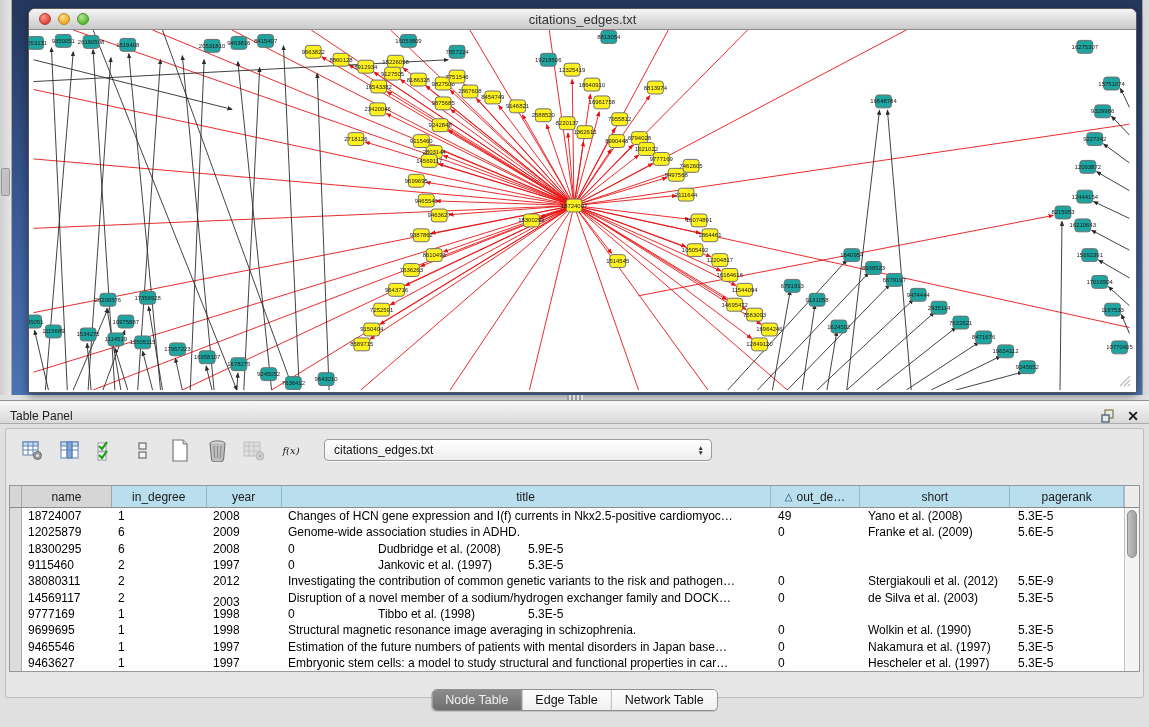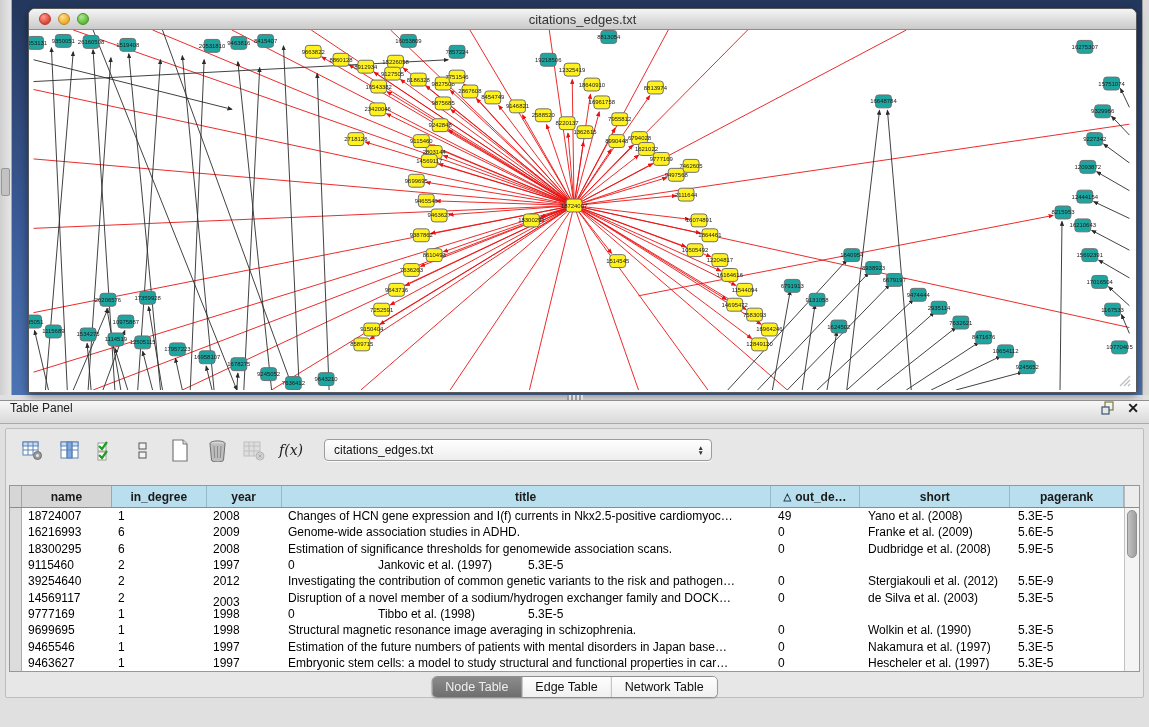--- a/index.html
+++ b/index.html
@@ -30,54 +30,54 @@
   .light.yellow{background:radial-gradient(circle at 35% 30%,#FFE08A,#EDAA2A 70%);border:1px solid #B88722;}
   .light.green{background:radial-gradient(circle at 35% 30%,#B2E793,#5BB837 70%);border:1px solid #459227;}
   .net-canvas{position:absolute;left:0;top:21px;width:1105px;height:360px;background:#fff;overflow:hidden;}
   .net-canvas svg{display:block;}
   .resize-grip{position:absolute;right:3px;bottom:3px;width:13px;height:13px;opacity:.55;}
   .splitter-grip{position:absolute;left:567px;top:395px;width:16px;height:5px;
     background:repeating-linear-gradient(90deg,#9A9A9A 0 2px,#E0E0E0 2px 4px);}
   
   .table-panel{position:absolute;left:0;top:400px;width:1149px;bottom:0;background:#E0E0E0;border-top:1px solid #8F8F8F;box-sizing:border-box;}
   .tp-titlebar{height:23px;background:linear-gradient(#F7F7F7,#D9D9D9);border-bottom:1px solid #ABABAB;
-    display:flex;align-items:flex-start;padding:0 10px;box-sizing:border-box;}
+    display:flex;align-items:flex-end;padding:0 10px;box-sizing:border-box;}
   .tp-title{font-size:12px;color:#222;}
   .tp-actions{margin-left:auto;display:flex;gap:12px;align-items:center;}
   .tp-float{width:14px;height:14px;cursor:pointer;}
   .tp-close{font-size:14px;font-weight:700;color:#1a1a1a;cursor:pointer;line-height:14px;}
   .tp-inner{position:absolute;left:5px;right:5px;top:27px;bottom:29px;background:#E7E7E7;
     border:1px solid #BDBDBD;border-radius:2px;}
   .toolbar{display:flex;align-items:center;gap:13px;padding:9px 14px 7px;}
   .tb-btn{width:24px;height:24px;display:flex;align-items:center;justify-content:center;background:none;border:none;padding:0;cursor:pointer;}
   .tb-btn.disabled{opacity:.55;}
-  .fx{font-family:"DejaVu Serif",serif;font-style:italic;font-size:14px;color:#1a1a1a;}
+  .fx{font-family:"DejaVu Serif",serif;font-style:italic;font-size:10px;color:#1a1a1a;}
   .tbl-select{width:388px;height:22px;margin-left:8px;border:1px solid #9C9C9C;border-radius:4px;
     background:linear-gradient(#FFFFFF,#EDEDED);display:flex;align-items:center;font-size:12px;color:#111;
     padding-left:9px;box-sizing:border-box;box-shadow:0 1px 0 rgba(255,255,255,.8);cursor:pointer;}
   .spin{margin-left:auto;padding-right:7px;display:flex;flex-direction:column;font-size:6.5px;line-height:5px;color:#333;}
   
   .table-wrap{position:absolute;left:3px;top:56px;width:1131px;height:187px;background:#fff;
     border:1px solid #979797;box-sizing:border-box;display:flex;flex-direction:column;}
   .thead{display:flex;height:21px;flex:none;border-bottom:1px solid #8C8C8C;background:#B9DEEE;}
   .th{display:flex;align-items:center;justify-content:center;font-size:12px;color:#1a1a1a;
-    border-right:1px solid #93BACB;box-sizing:border-box;white-space:nowrap;overflow:hidden;cursor:pointer;font-weight:bold;}
+    border-right:1px solid #93BACB;box-sizing:border-box;white-space:nowrap;overflow:hidden;cursor:pointer;}
   .th-gutter{width:12px;background:#D6D6D6;border-right:1px solid #A5A5A5;flex:none;cursor:default;}
   .th-name{background:#D6D6D6;border-right:1px solid #A5A5A5;}
   .th-scroll{width:15px;flex:none;background:#ECECEC;border-right:none;border-left:1px solid #B9B9B9;cursor:default;}
   .sort-glyph{font-size:10px;margin-right:4px;color:#1b3a4e;}
   .tbody{flex:1;position:relative;overflow:hidden;}
   .tr{display:flex;height:16.3px;align-items:center;}
   .td{font-size:12px;color:#000;padding-left:6px;box-sizing:border-box;white-space:nowrap;overflow:hidden;flex:none;}
   .td-gutter{width:12px;height:100%;background:#DCDCDC;border-right:1px solid #ACACAC;padding:0;flex:none;}
   .vscroll{position:absolute;right:0;top:0;bottom:0;width:15px;background:#F4F4F4;border-left:1px solid #C2C2C2;box-sizing:border-box;}
   .vthumb{position:absolute;left:2px;right:2px;top:2px;height:46px;border-radius:5px;
     background:linear-gradient(90deg,#C2C2C2,#9E9E9E);border:1px solid #8F8F8F;cursor:grab;}
   
-  .tabs{position:absolute;left:50%;transform:translateX(-50%);top:247px;display:flex;
+  .tabs{position:absolute;left:50%;transform:translateX(-50%);top:260px;display:flex;
     border:1px solid #8F8F8F;border-radius:5px;overflow:hidden;background:#FBFBFB;
     box-shadow:0 1px 1px rgba(0,0,0,.15);}
   .tab{padding:3px 13px;font-size:12.5px;color:#111;border-right:1px solid #B0B0B0;
     background:linear-gradient(#FEFEFE,#F0F0F0);cursor:pointer;border-top:none;border-bottom:none;border-left:none;font-family:"Liberation Sans",sans-serif;}
   .tab:last-child{border-right:none;}
   .tab.active{background:linear-gradient(#8C8C8C,#6E6E6E);color:#EFEFEF;}
   
   .status-bar{position:absolute;left:0;right:0;bottom:0;height:28px;display:flex;align-items:center;
     justify-content:flex-end;gap:7px;padding-right:13px;background:#E0E0E0;}
   .mem-label{font-size:11px;color:#222;}
@@ -797,50 +797,49 @@
             <div class="td" style="width: 90px;">18724007</div>
             <div class="td" style="width: 95px;">1</div>
             <div class="td" style="width: 75px;">2008</div>
             <div class="td" style="width: 490px;">Changes of HCN gene expression and I(f) currents in Nkx2.5-positive cardiomyoc…</div>
             <div class="td" style="width: 90px;">49</div>
             <div class="td" style="width: 150px;">Yano et al. (2008)</div>
             <div class="td" style="width: 114px;">5.3E-5</div>
           </div>
           <div class="tr">
             <div class="td td-gutter"></div>
-            <div class="td" style="width: 90px;">16216993</div>
+            <div class="td" style="width: 90px;">12025879</div>
             <div class="td" style="width: 95px;">6</div>
             <div class="td" style="width: 75px;">2009</div>
             <div class="td" style="width: 490px;">Genome-wide association studies in ADHD.</div>
             <div class="td" style="width: 90px;">0</div>
             <div class="td" style="width: 150px;">Franke et al. (2009)</div>
             <div class="td" style="width: 114px;">5.6E-5</div>
           </div>
           <div class="tr">
             <div class="td td-gutter"></div>
             <div class="td" style="width: 90px;">18300295</div>
             <div class="td" style="width: 95px;">6</div>
             <div class="td" style="width: 75px;">2008</div>
-            <div class="td" style="width: 490px;">Estimation of significance thresholds for genomewide association scans.</div>
             <div class="td" style="width: 90px;">0</div>
             <div class="td" style="width: 150px;">Dudbridge et al. (2008)</div>
             <div class="td" style="width: 114px;">5.9E-5</div>
           </div>
           <div class="tr">
             <div class="td td-gutter"></div>
             <div class="td" style="width: 90px;">9115460</div>
             <div class="td" style="width: 95px;">2</div>
             <div class="td" style="width: 75px;">1997</div>
             <div class="td" style="width: 90px;">0</div>
             <div class="td" style="width: 150px;">Jankovic et al. (1997)</div>
             <div class="td" style="width: 114px;">5.3E-5</div>
           </div>
           <div class="tr">
             <div class="td td-gutter"></div>
-            <div class="td" style="width: 90px;">39254640</div>
+            <div class="td" style="width: 90px;">38080311</div>
             <div class="td" style="width: 95px;">2</div>
             <div class="td" style="width: 75px;">2012</div>
             <div class="td" style="width: 490px;">Investigating the contribution of common genetic variants to the risk and pathogen…</div>
             <div class="td" style="width: 90px;">0</div>
             <div class="td" style="width: 150px;">Stergiakouli et al. (2012)</div>
             <div class="td" style="width: 114px;">5.5E-9</div>
           </div>
           <div class="tr">
             <div class="td td-gutter"></div>
             <div class="td" style="width: 90px;">14569117</div>

